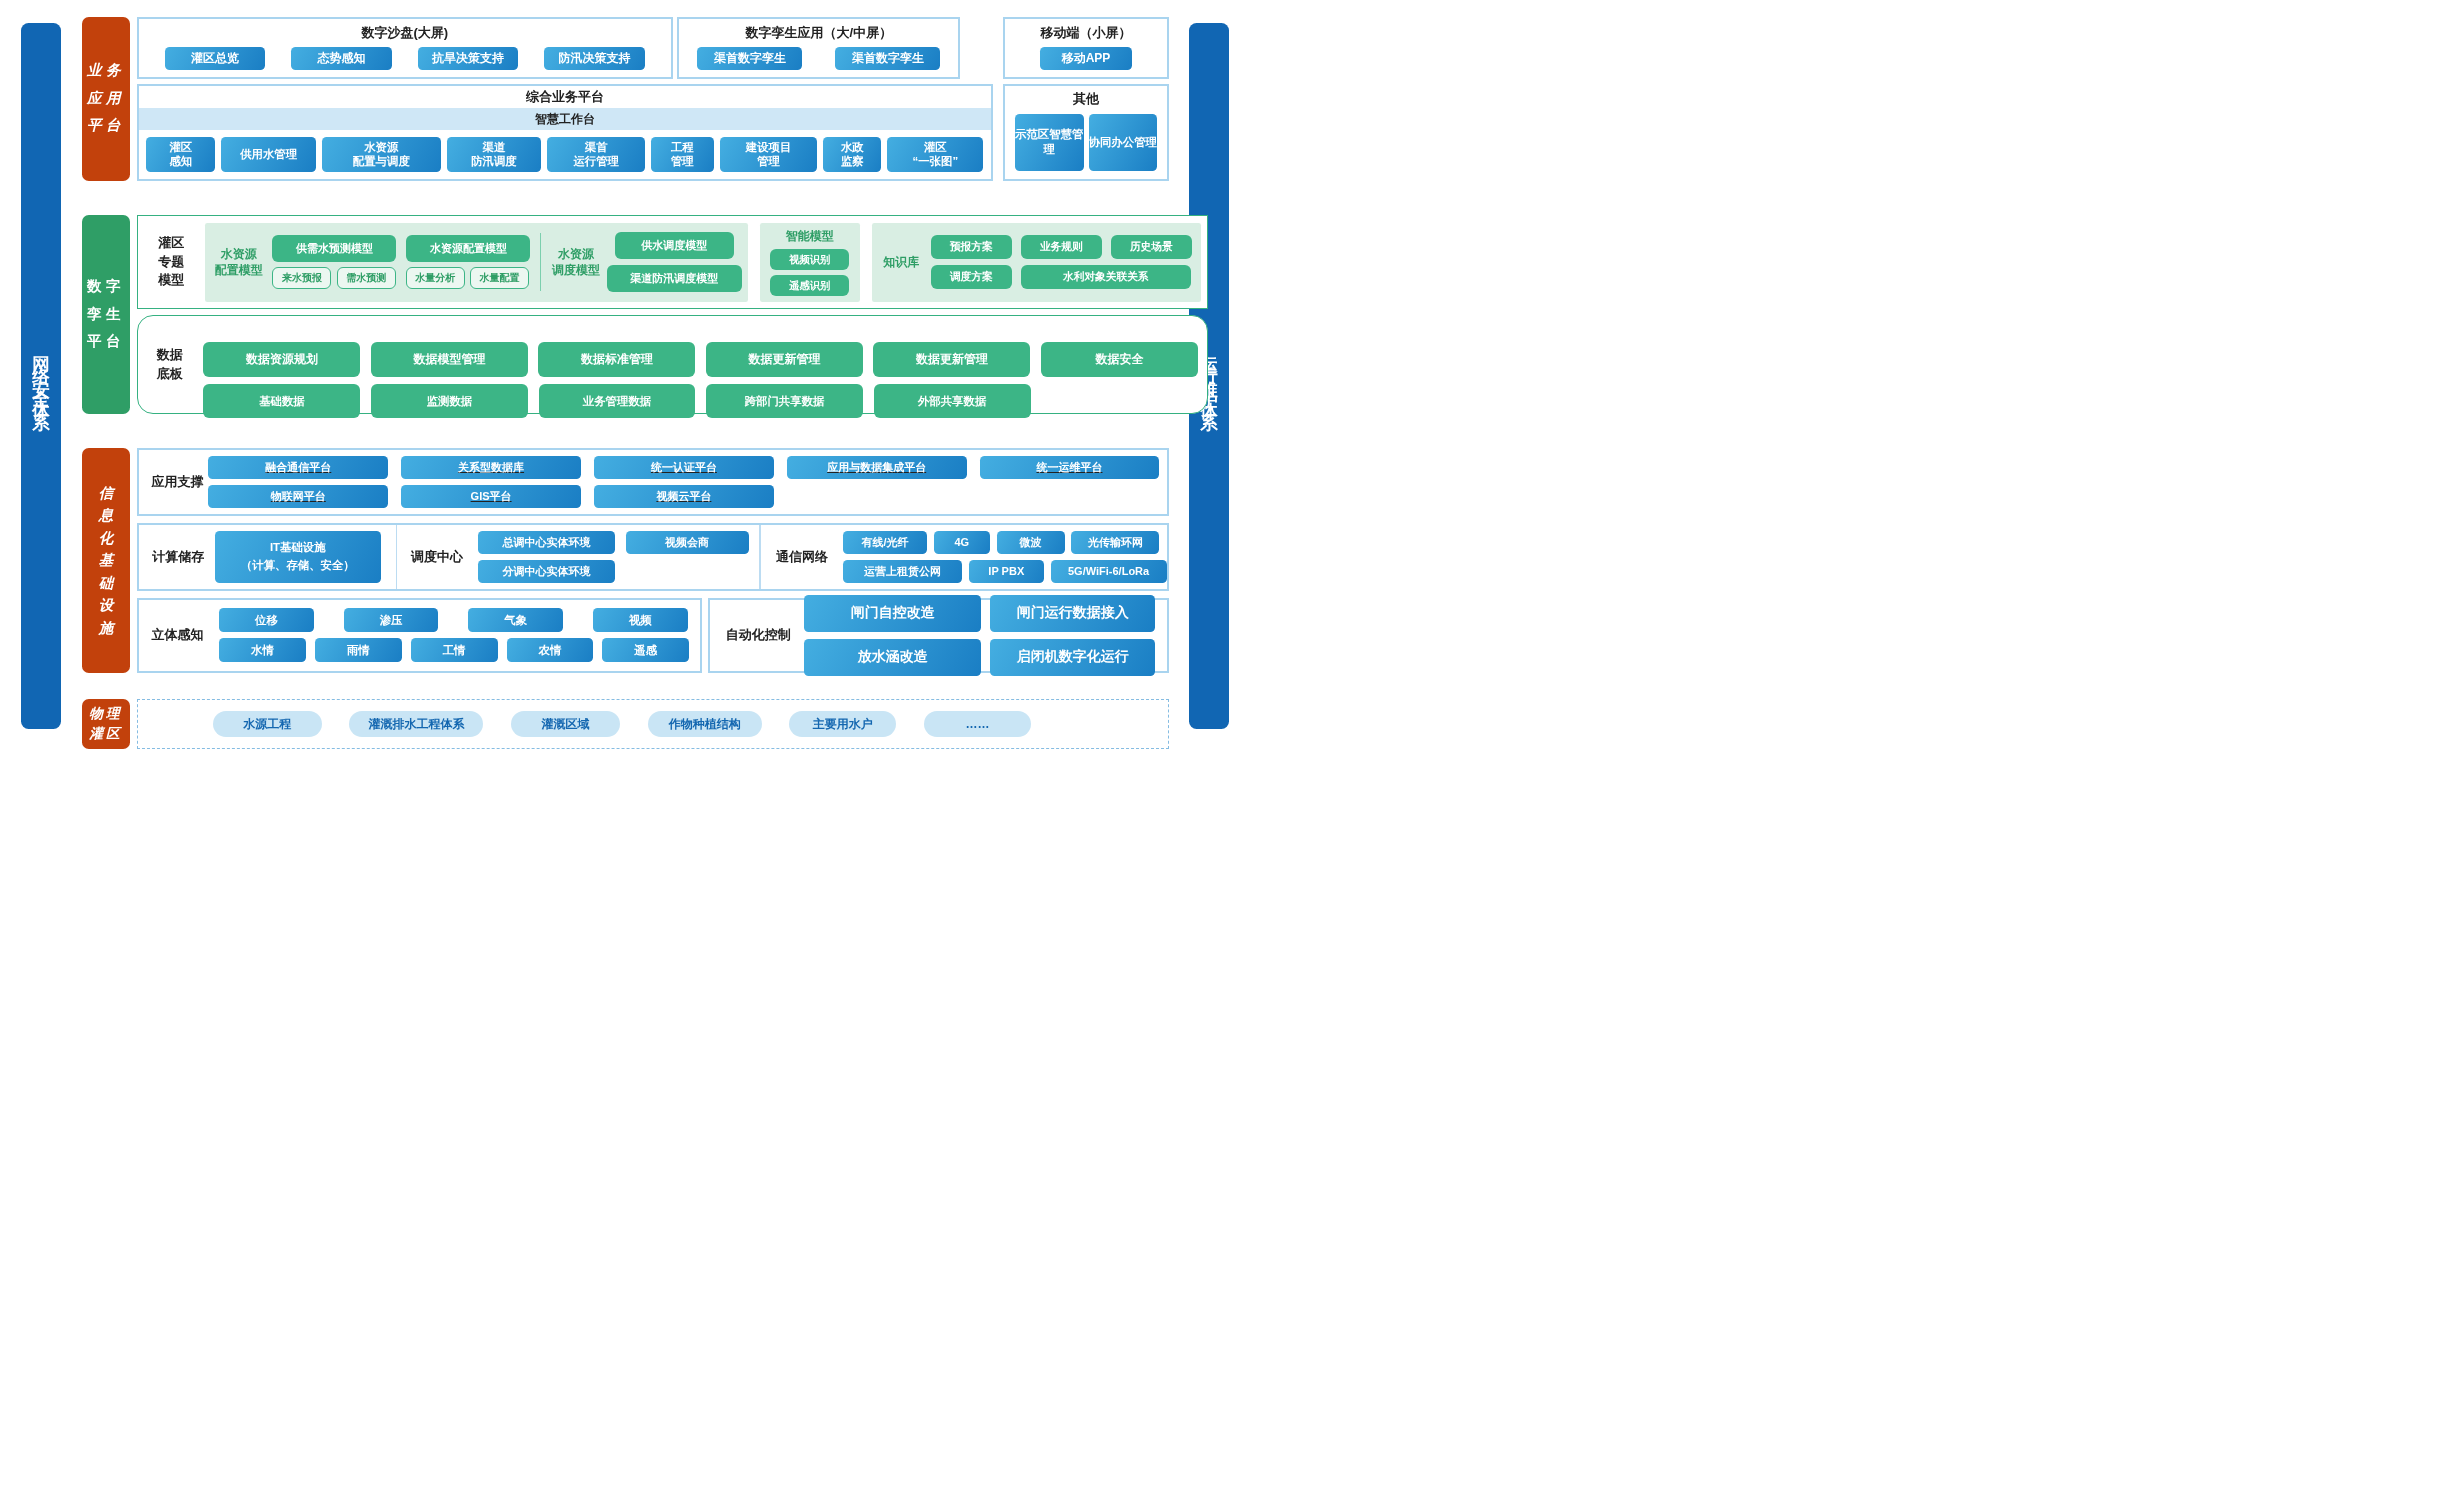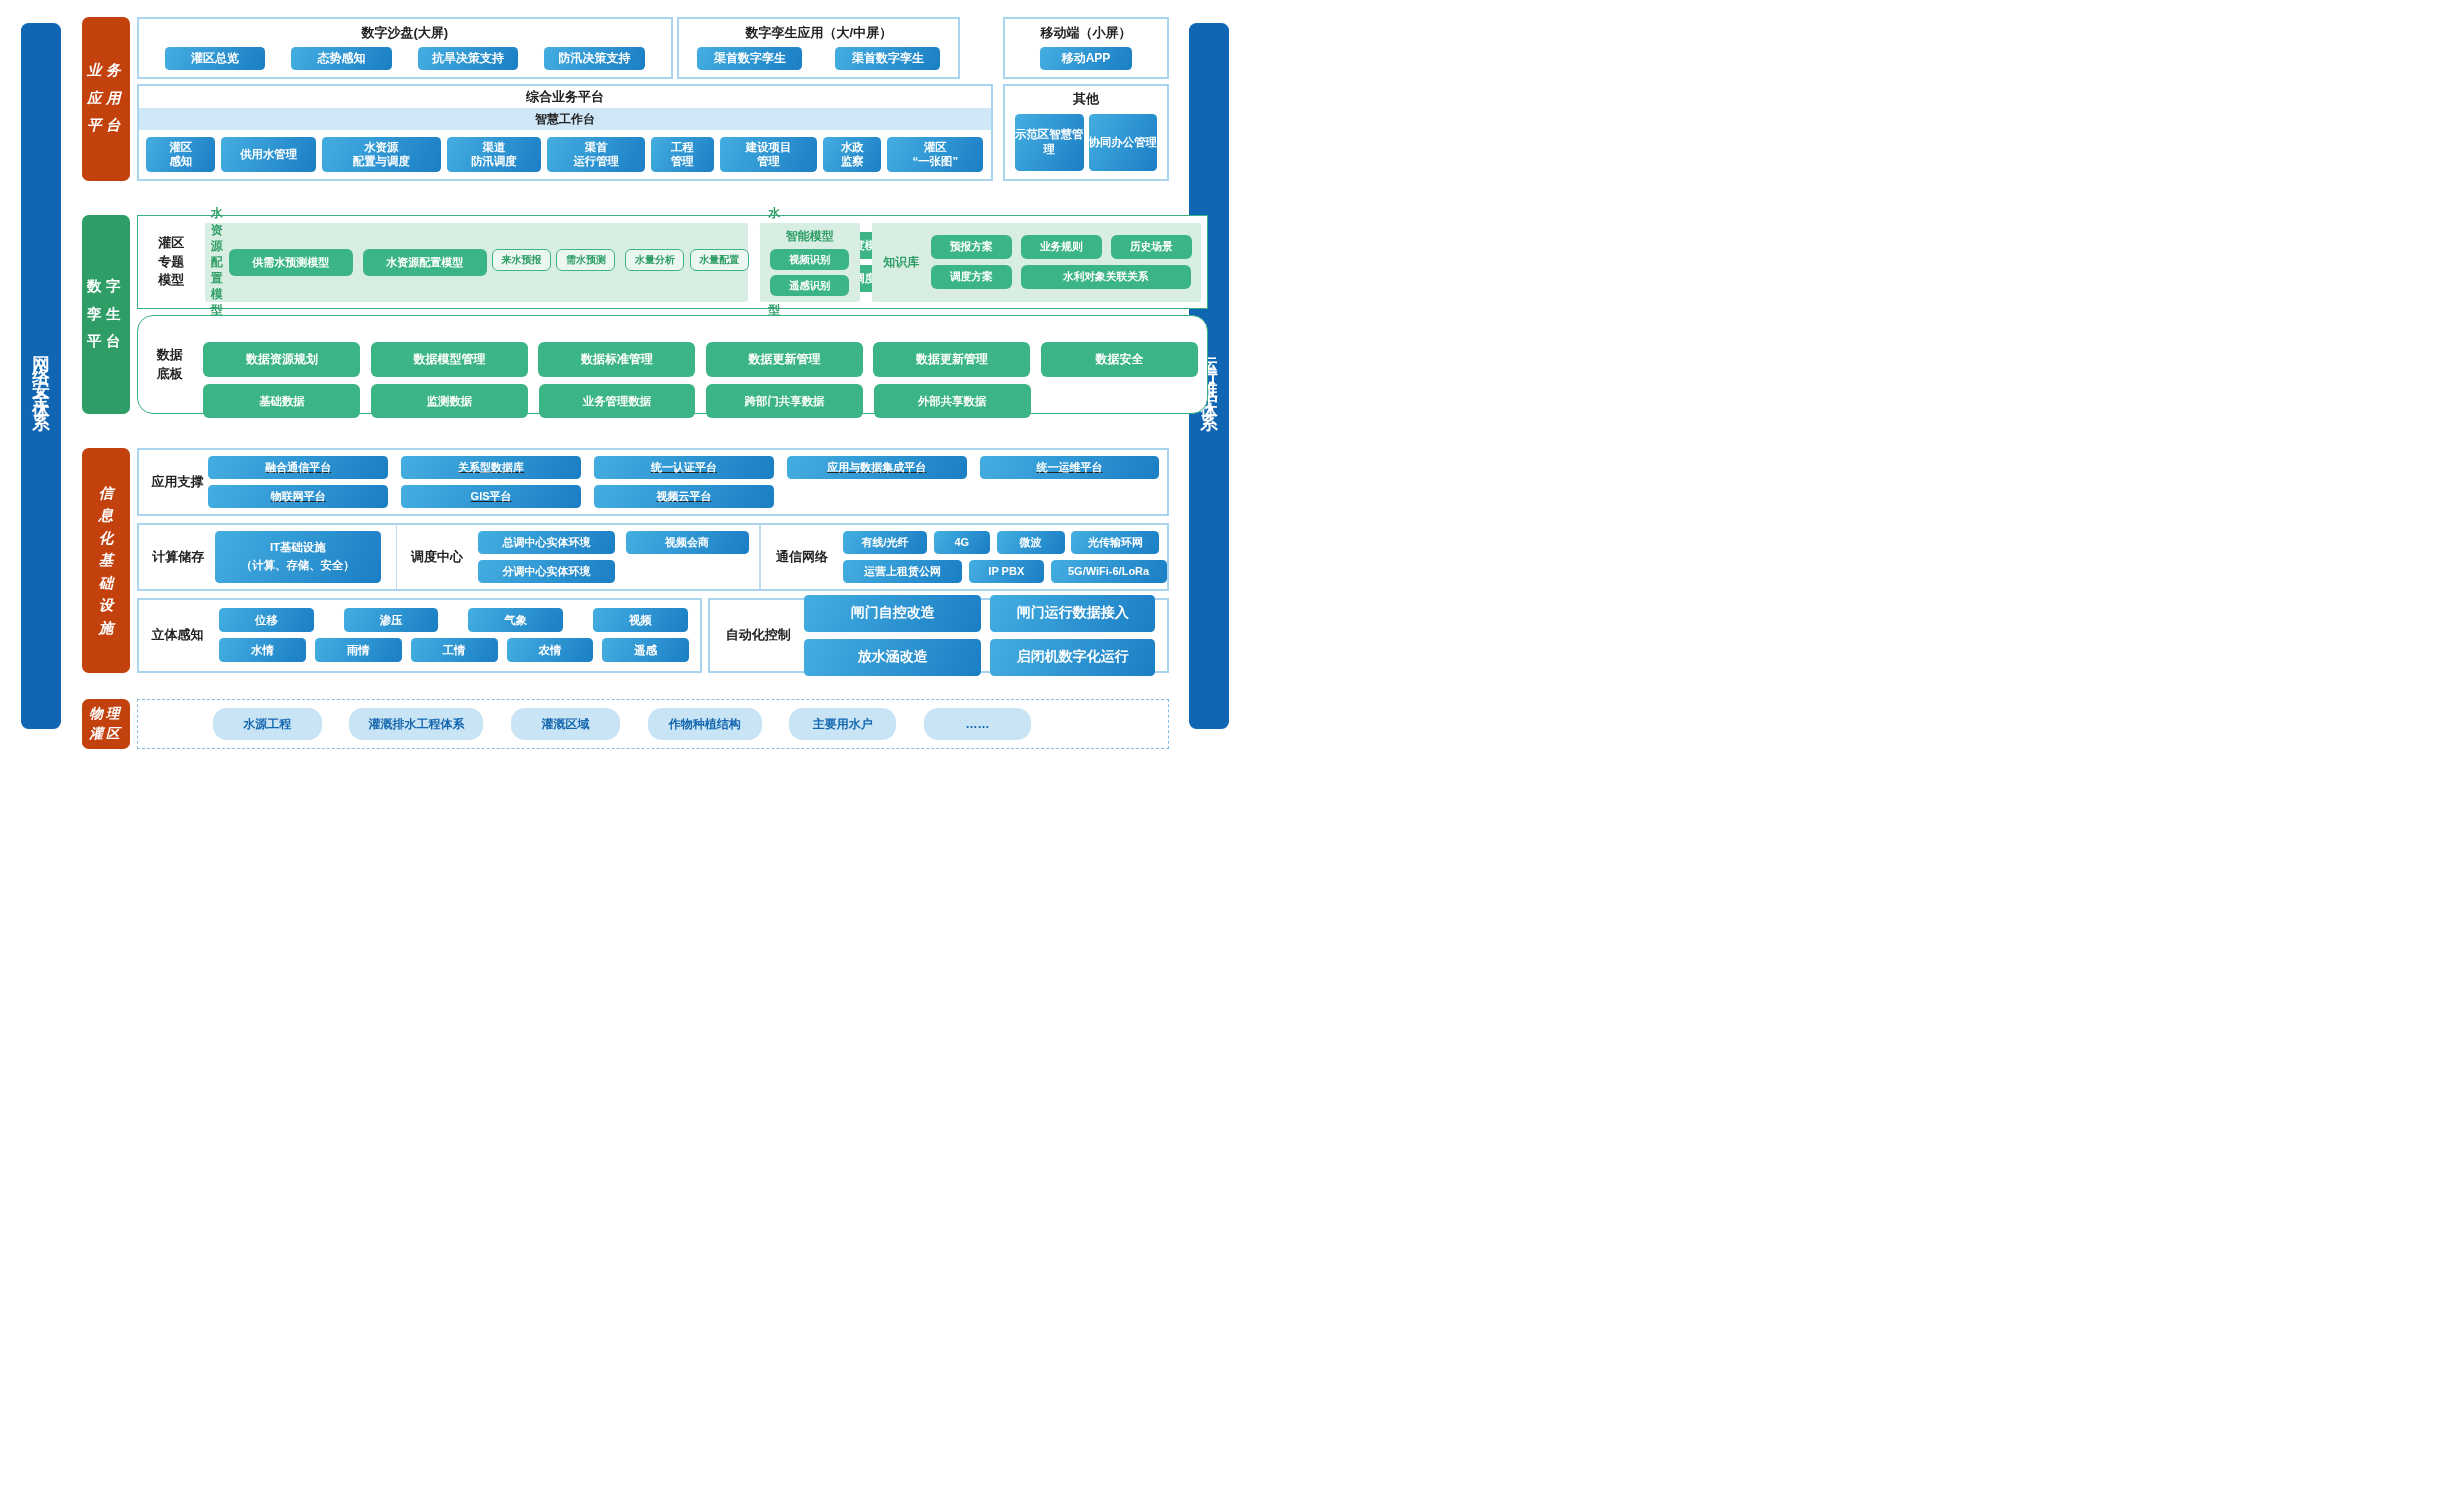--- a/index.html
+++ b/index.html
@@ -61,21 +61,21 @@
   .other-btns .btn { flex:1; font-size:11.4px; }
 
   
   .green-box { border:1.9px solid #35b181; background:#fff; display:flex; align-items:center; }
   #model-box { height:94px; padding:0 6px; gap:6px; }
   .model-label { width:55px; font-size:13px; font-weight:700; text-align:center; line-height:1.45; }
   .gpanel { background:#d9eee3; border-radius:2.3px; height:79px; display:flex; align-items:center; }
   .glabel { color:#2f9e66; font-weight:700; font-size:12px; text-align:center; line-height:1.35; }
   #panel-water { width:543px; padding:0 6px; gap:6px; }
   .alloc-label { width:73px; }
-  .alloc-grid { display:flex; flex-direction:row; gap:5.3px; }
+  .alloc-grid { display:flex; flex-direction:column; gap:5.3px; }
   .alloc-primary { display:flex; gap:10px; }
   .gbtn { background:#3cb586; color:#fff; font-weight:700; border-radius:6px; display:flex; align-items:center; justify-content:center; cursor:pointer; }
   .alloc-primary .gbtn { width:124px; height:27px; font-size:11px; }
   .alloc-secondary { display:flex; gap:10px; }
   .pair { display:flex; gap:5.3px; }
   .gbtn-o { border:1.5px solid #3cb586; color:#2f9e66; background:rgba(255,255,255,.5); border-radius:6px; font-weight:700;
             display:flex; align-items:center; justify-content:center; width:59px; height:22px; font-size:10px; cursor:pointer; }
   .disp-sep { width:1.5px; height:58px; background:#7ccfae; margin:0 3.8px; }
   .disp-label { width:65px; }
   .disp-col { display:flex; flex-direction:column; gap:6.8px; align-items:center; }
@@ -129,21 +129,21 @@
   .sense-r2 { display:flex; gap:9px; }
   .sense-r2 .btn { flex:1; height:24px; font-size:11.4px; }
   #auto-box { flex:1; margin-left:6px; display:flex; align-items:center; padding:0 12px; }
   #auto-box .ilabel { width:73px; }
   .auto-grid { flex:1; display:grid; grid-template-columns:1.08fr 1fr; gap:6.8px 9px; margin-left:9px; }
   .auto-grid .btn { height:37px; font-size:14px; }
 
   
   .phys-box { flex:1; margin-left:6.8px; border:1.9px dashed #85bce2; display:flex; align-items:center;
               justify-content:space-between; padding:0 137px 0 75px; }
-  .pbtn { background:#c9e5f5; color:#1467b0; font-weight:700; border-radius:14px; height:32px;
+  .pbtn { background:#c9e5f5; color:#1467b0; font-weight:700; border-radius:14px; height:26px;
           display:flex; align-items:center; justify-content:center; font-size:12px; cursor:pointer; }
 </style>
 </head>
 <body>
 
 <div class="canvas">
 
   <div class="vbar" id="bar-left">
     <span>网络安全体系</span>
   </div>

